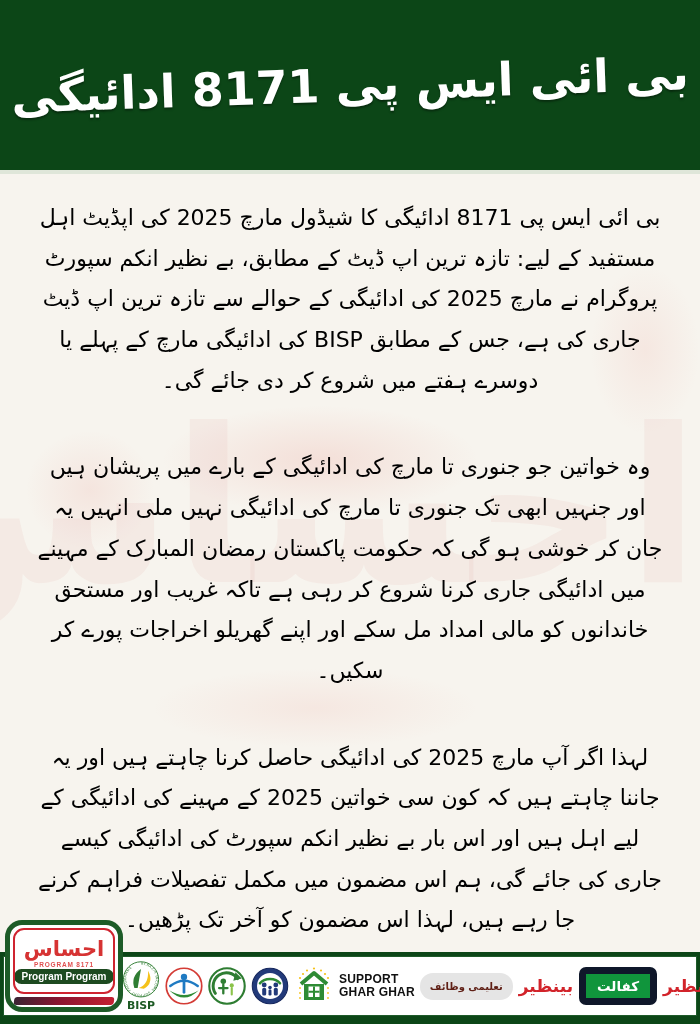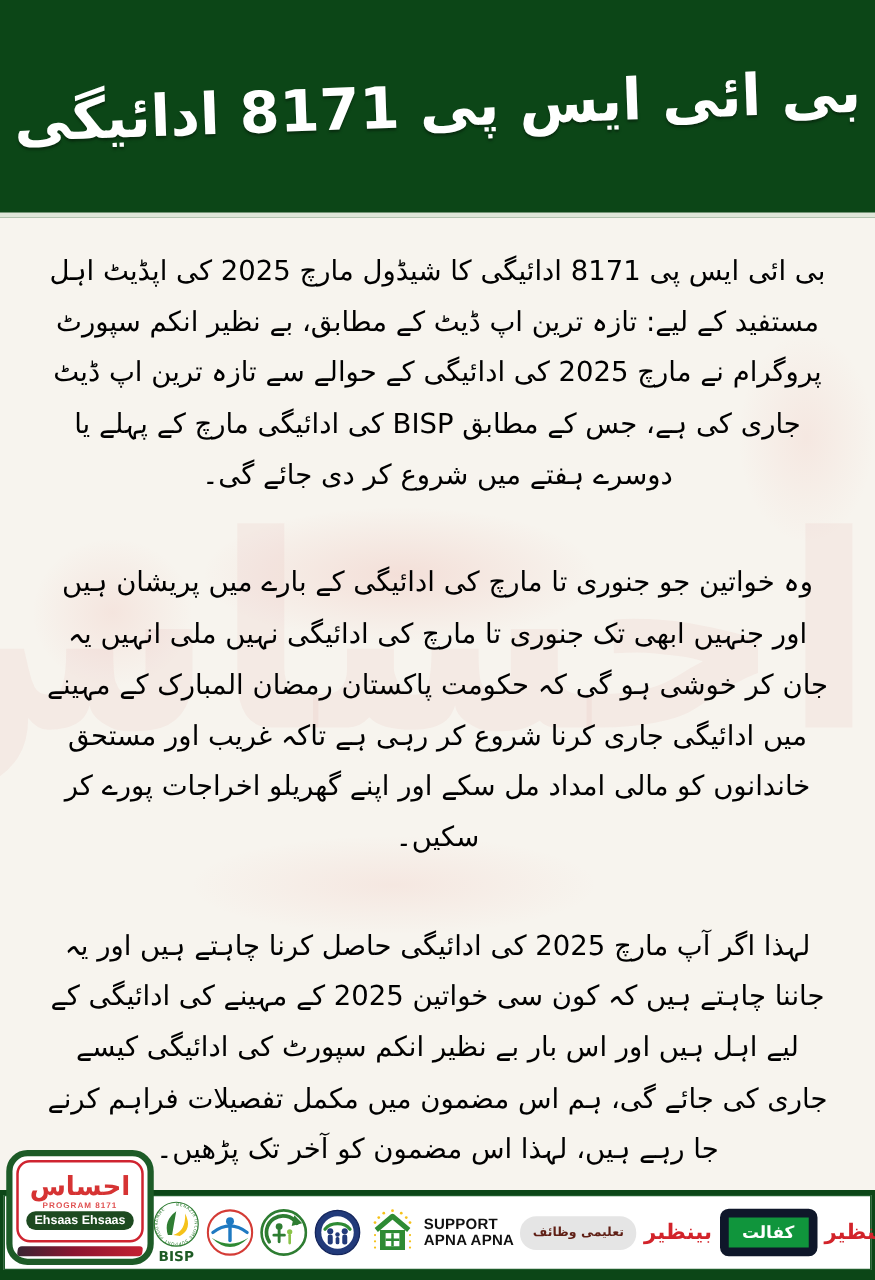--- a/index.html
+++ b/index.html
@@ -175,35 +175,35 @@
             <circle cx="34" cy="32" r="0.9"></circle>
         </g>
         <path d="M7 18 L20 7 L33 18" fill="none" stroke="#2e8b34" stroke-width="4" stroke-linejoin="round"></path>
         <rect x="10" y="18" width="20" height="16" fill="#2e8b34"></rect>
         <rect x="14.5" y="20.5" width="11" height="10.5" fill="#ffffff"></rect>
         <path d="M20 20.5 V31 M14.5 25.7 H25.5" stroke="#2e8b34" stroke-width="2"></path>
       </svg>
 
       <div class="roshan-label">
         <div>SUPPORT</div>
-        <div>APNA APNA</div>
+        <div>GHAR GHAR</div>
       </div>
 
       <div class="badges">
         <span class="badge-yellow">تعلیمی وظائف</span>
         <span class="benazir-text">بینظیر</span>
         <span class="badge-green">کفالت</span>
         <span class="benazir-text">بینظیر</span>
       </div>
 
     </div>
   </div>
 
   <div class="ehsaas-card">
     <div class="ehsaas-inner">
       <div class="ehsaas-urdu">احساس</div>
       <div class="ehsaas-program">PROGRAM 8171</div>
-      <div class="ehsaas-pill">Ehsaas Ehsaas</div>
+      <div class="ehsaas-pill">Program Program</div>
     </div>
     <div class="ehsaas-ribbon"></div>
   </div>
 
 </div>
 
 </body></html>

